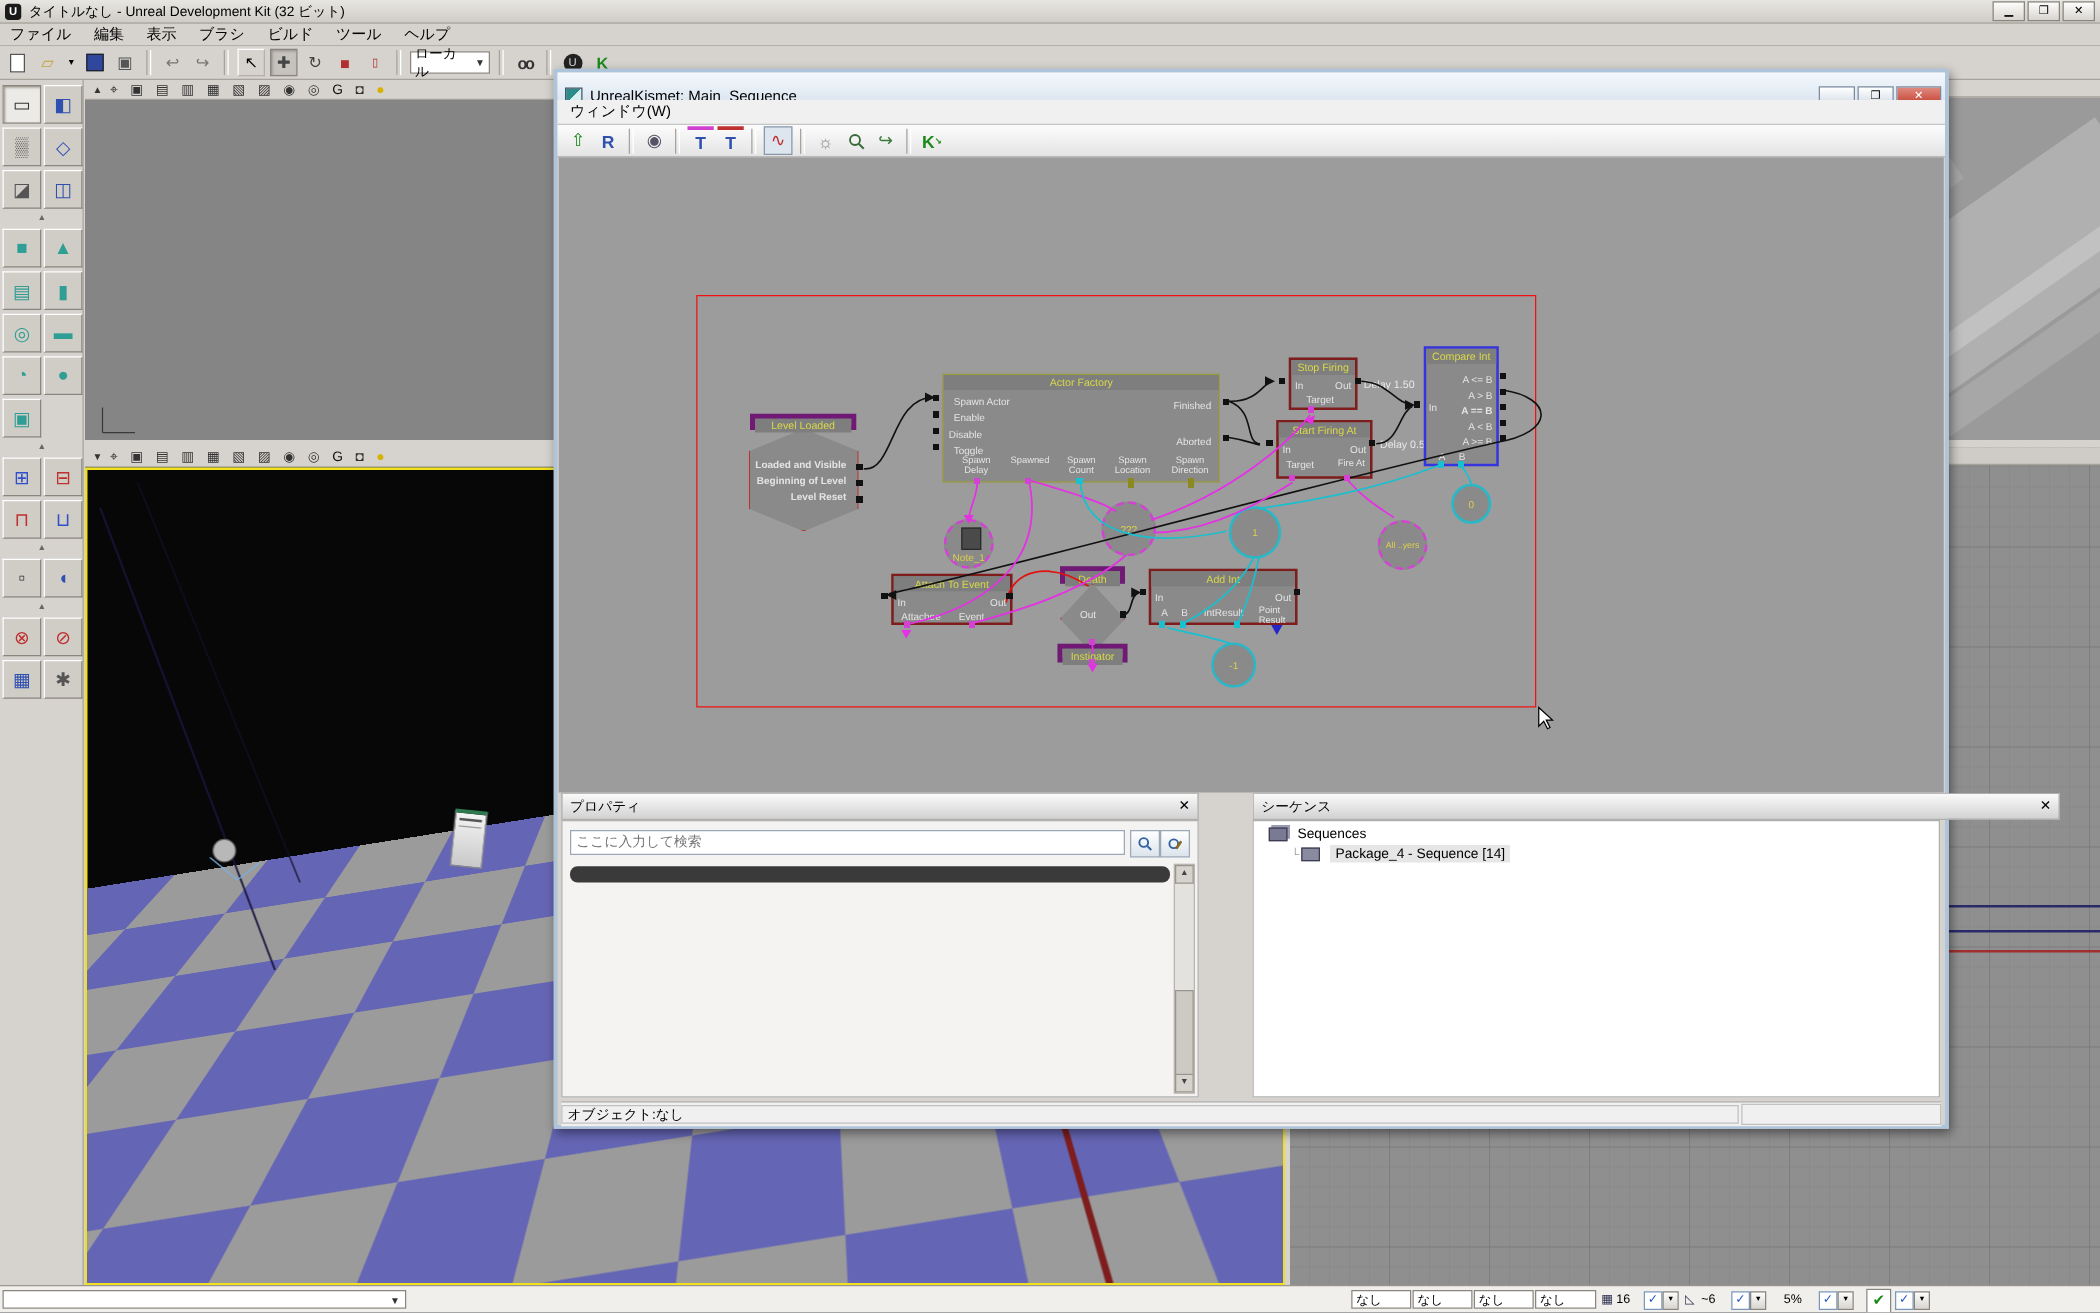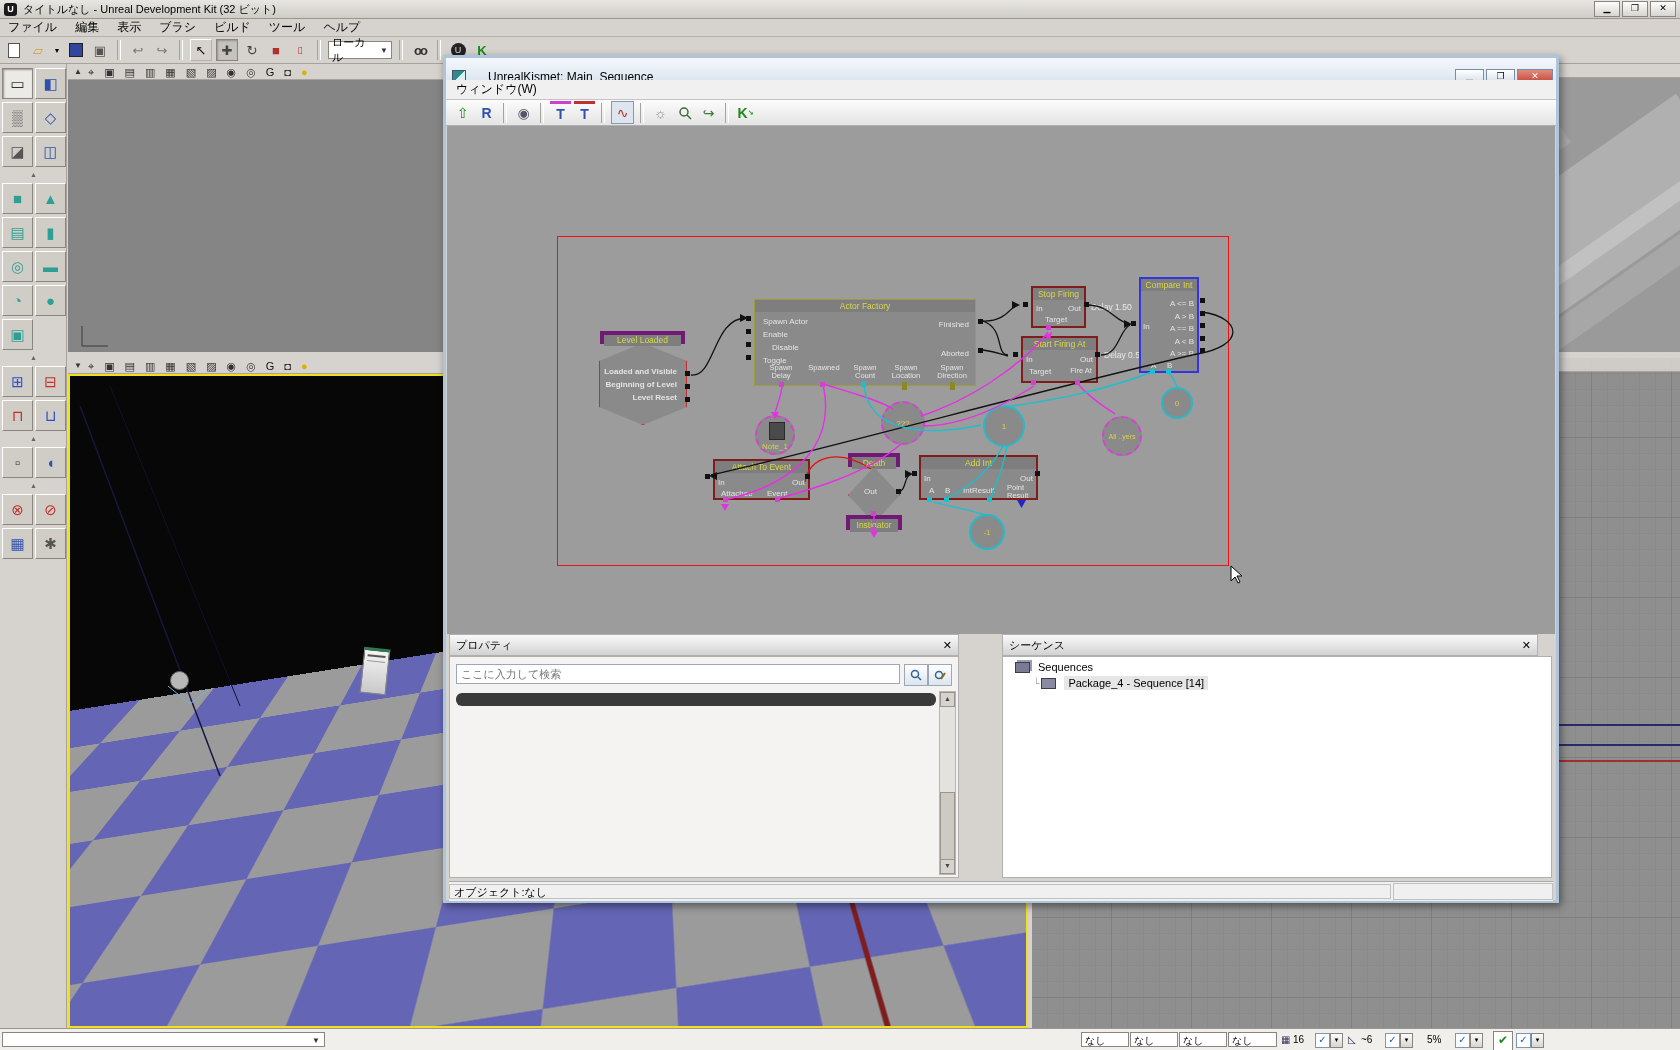--- a/index.html
+++ b/index.html
@@ -54,21 +54,21 @@
   .floor{position:absolute;left:-650px;top:360px;width:2800px;height:1800px;
     background:repeating-conic-gradient(#9b9b9b 0% 25%,#6565b5 0% 50%);background-size:150px 150px;
     transform:perspective(900px) rotateX(63deg);transform-origin:50% 0;}
   .brushlines{position:absolute;left:52%;top:16%;width:640px;height:430px;border:3px solid #7d1d1d;}
   .splitter-h{left:68px;top:352px;width:1612px;height:6px;background:#d6d3ce;}
   .splitter-v{left:1028px;top:64px;width:4px;height:964px;background:#d6d3ce;}
   
   #kismet{left:443px;top:55px;width:1116px;height:848px;background:#d6d3ce;
     border:3px solid #aec4da;box-shadow:2px 3px 8px rgba(0,0,0,.45);box-sizing:border-box;}
   #k-title{left:0;top:0;width:1110px;height:38px;background:linear-gradient(#f4f8fc,#ccdae9);
-    display:flex;align-items:center;gap:22px;padding-left:6px;box-sizing:border-box;font-size:12px;}
+    display:flex;align-items:center;gap:6px;padding-left:6px;box-sizing:border-box;font-size:12px;}
   #k-title .kicon{width:12px;height:12px;background:linear-gradient(135deg,#2e8b8b 50%,#d9f0f0 50%);border:1px solid #456;}
   .kbtn{width:27px;height:15px;border:1px solid #7d8da0;background:linear-gradient(#fff,#cfd9e4);
     font-size:9px;text-align:center;line-height:13px;margin-left:2px;}
   .kbtn.close{width:34px;background:linear-gradient(#e08a7e,#c0392b);color:#fff;font-weight:bold;}
   #k-menu{left:0;top:22px;width:1110px;height:20px;background:#f0f0f0;border-bottom:1px solid #c4c4c4;
     display:flex;align-items:center;padding-left:10px;box-sizing:border-box;font-size:12px;}
   #k-toolbar{left:0;top:42px;width:1110px;height:26px;background:linear-gradient(#fcfcfc,#e4e4e4);
     border-bottom:1px solid #b0b0b0;display:flex;align-items:center;gap:3px;padding-left:6px;box-sizing:border-box;}
   .kti{width:21px;height:21px;display:flex;align-items:center;justify-content:center;font-size:14px;}
   .kti.sunken{border:1px solid #8898aa;background:#dde6ee;}
@@ -352,21 +352,21 @@
         <span class="nlbl" style="right:10px;top:50px;">Level Reset</span>
       </div>
       <div class="node b-ev" style="left:153px;top:205px;width:85px;height:13px;">
         <div class="ntitle" style="height:11px;line-height:11px;">Level Loaded</div>
       </div>
 
       <div class="node b-act" style="left:307px;top:173px;width:222px;height:87px;">
         <div class="ntitle">Actor Factory</div>
         <span class="nlbl" style="left:8px;top:17px;">Spawn Actor</span>
         <span class="nlbl" style="left:8px;top:30px;">Enable</span>
-        <span class="nlbl" style="left:17px;top:43px;">Disable</span>
+        <span class="nlbl" style="left:4px;top:43px;">Disable</span>
         <span class="nlbl" style="left:8px;top:56px;">Toggle</span>
         <span class="nlbl" style="right:6px;top:20px;">Finished</span>
         <span class="nlbl" style="right:6px;top:49px;">Aborted</span>
         <span class="nlbl wrap" style="left:6px;top:64px;width:40px;">Spawn Delay</span>
         <span class="nlbl wrap" style="left:49px;top:64px;width:40px;">Spawned</span>
         <span class="nlbl wrap" style="left:90px;top:64px;width:40px;">Spawn Count</span>
         <span class="nlbl wrap" style="left:130px;top:64px;width:42px;">Spawn Location</span>
         <span class="nlbl wrap" style="left:176px;top:64px;width:42px;">Spawn Direction</span>
       </div>
 
@@ -385,21 +385,21 @@
         <span class="nlbl" style="left:6px;top:29px;">Target</span>
         <span class="nlbl wrap" style="left:44px;top:29px;width:28px;">Fire At</span>
       </div>
       <span class="delaytxt" style="left:657px;top:224px;">Delay 0.50</span>
 
       <div class="node b-cond" style="left:692px;top:151px;width:60px;height:96px;">
         <div class="ntitle">Compare Int</div>
         <span class="nlbl" style="left:2px;top:43px;">In</span>
         <span class="nlbl" style="right:3px;top:20px;">A &lt;= B</span>
         <span class="nlbl" style="right:3px;top:33px;">A &gt; B</span>
-        <span class="nlbl" style="right:3px;top:45px;">A == B</span>
+        <span class="nlbl" style="right:3px;top:45px;font-weight:bold;">A == B</span>
         <span class="nlbl" style="right:3px;top:58px;">A &lt; B</span>
         <span class="nlbl" style="right:3px;top:70px;">A &gt;= B</span>
         <span class="nlbl" style="left:10px;top:82px;">A</span>
         <span class="nlbl" style="left:26px;top:82px;">B</span>
       </div>
 
       <div class="node b-lat" style="left:266px;top:333px;width:97px;height:41px;">
         <div class="ntitle">Attach To Event</div>
         <span class="nlbl" style="left:3px;top:17px;">In</span>
         <span class="nlbl" style="right:3px;top:17px;">Out</span>
@@ -572,21 +572,21 @@
           </svg>
       </span>
       <div class="darkpill"></div>
       <div class="vscroll">
         <span class="varrow" style="top:0;">▲</span>
         <span class="vthumb" style="top:100px;height:68px;"></span>
         <span class="varrow" style="bottom:0;">▼</span>
       </div>
     </div>
 
-    <div class="abs panelhdr" style="left:556px;top:576px;width:536px;height:22px;">
+    <div class="abs panelhdr" style="left:556px;top:576px;width:646px;height:22px;">
       <span>シーケンス</span>
       <span class="phx">✕</span>
     </div>
     <div class="abs" id="k-seq-body">
       <div style="padding:4px 0 0 12px;display:flex;align-items:center;">
         <span class="seqicon"></span>
         <span>Sequences</span>
       </div>
       <div style="padding:3px 0 0 30px;display:flex;align-items:center;">
         <span style="color:#999;font-size:9px;margin-right:2px;">└</span>

